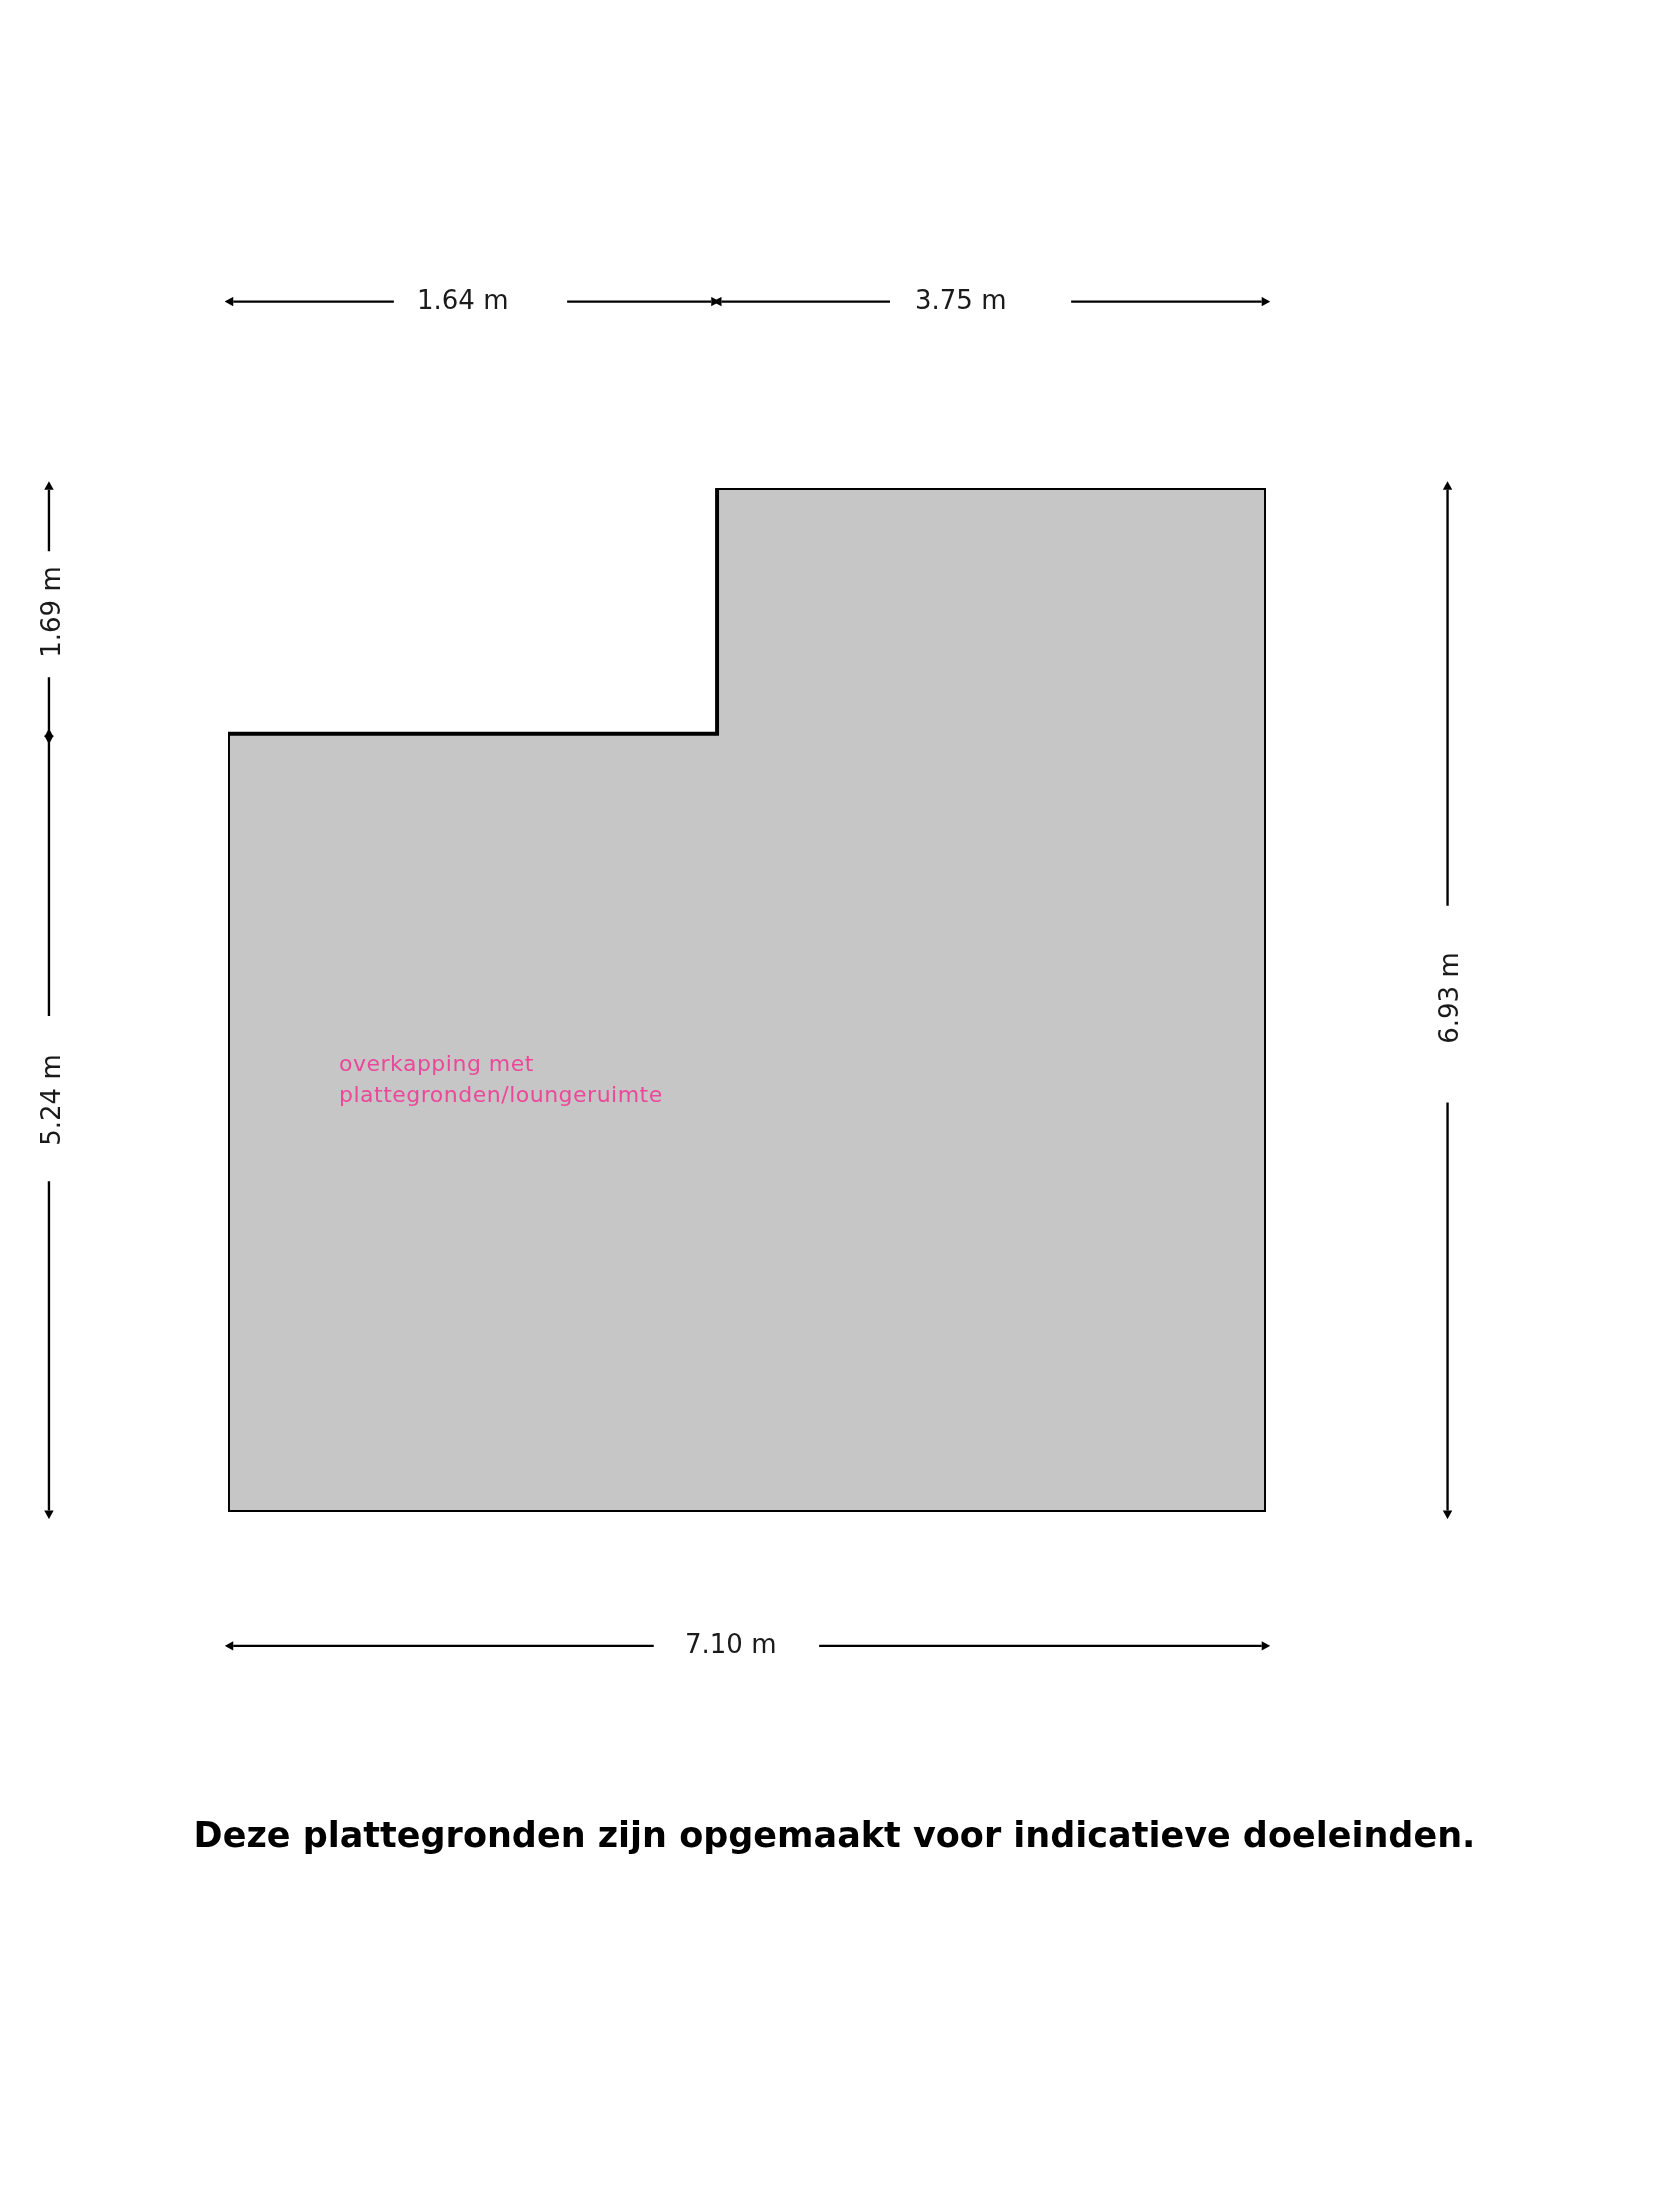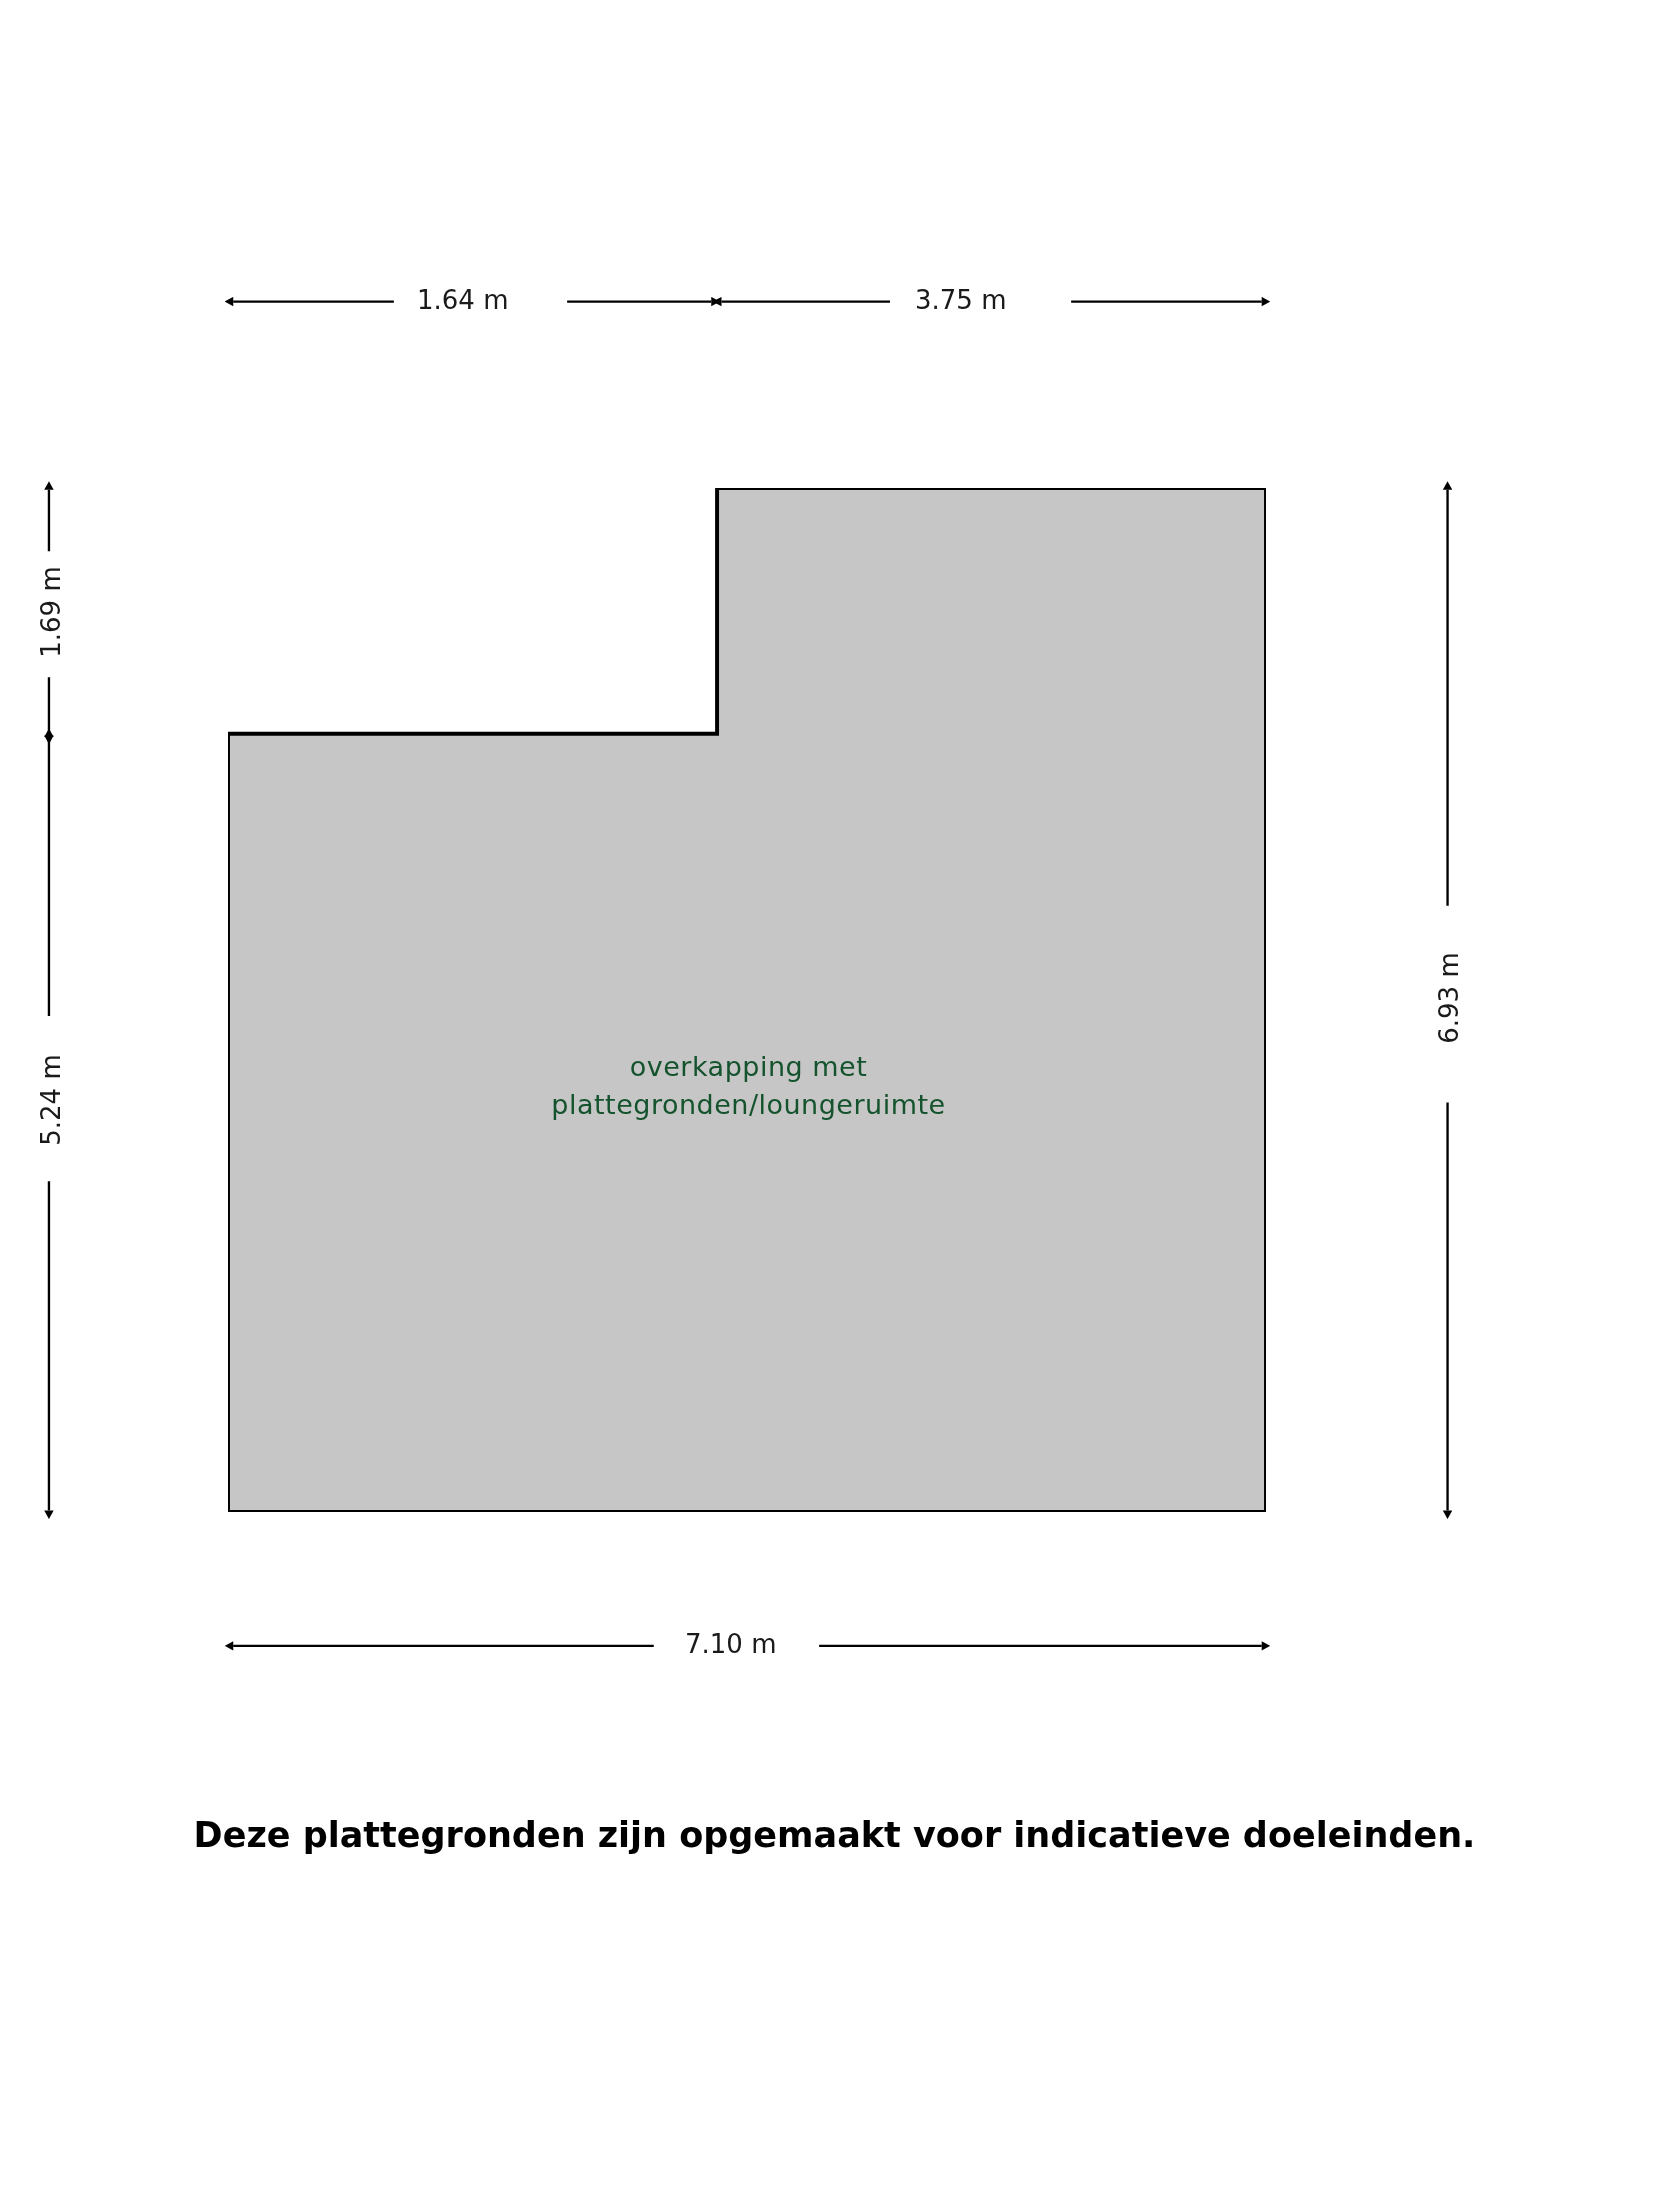--- a/index.html
+++ b/index.html
@@ -32,25 +32,25 @@
     width: 1038px;
     height: 1024px;
   }
 
   
   .room-label {
     position: absolute;
     left: 339px;
     top: 1048px;
     width: 819px;
-    text-align: center;
-    font-size: 27px;
+    text-align: left;
+    font-size: 22px;
     letter-spacing: 0.5px;
     line-height: 1.42;
-    color: #14532d;
+    color: #ec4899;
   }
   .room-label .line {
     display: block;
   }
 
   
   #dim-layer {
     position: absolute;
     left: 0;
     top: 0;

